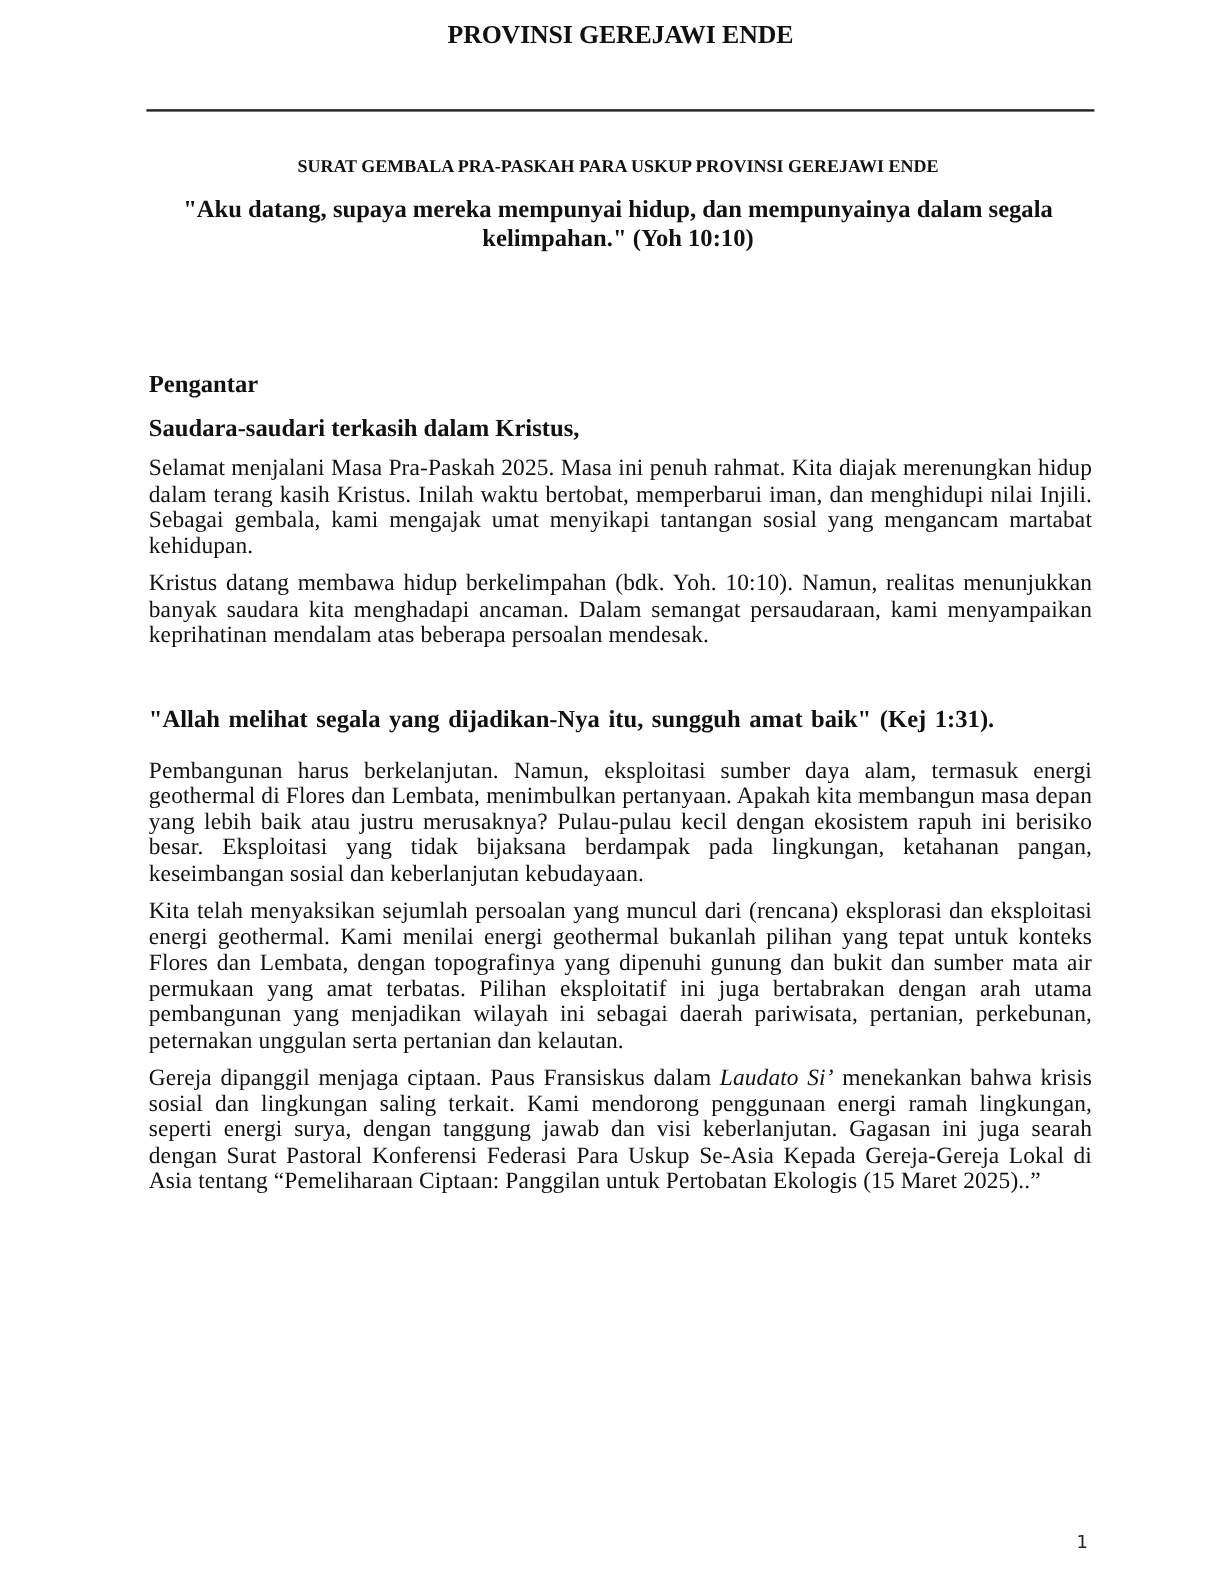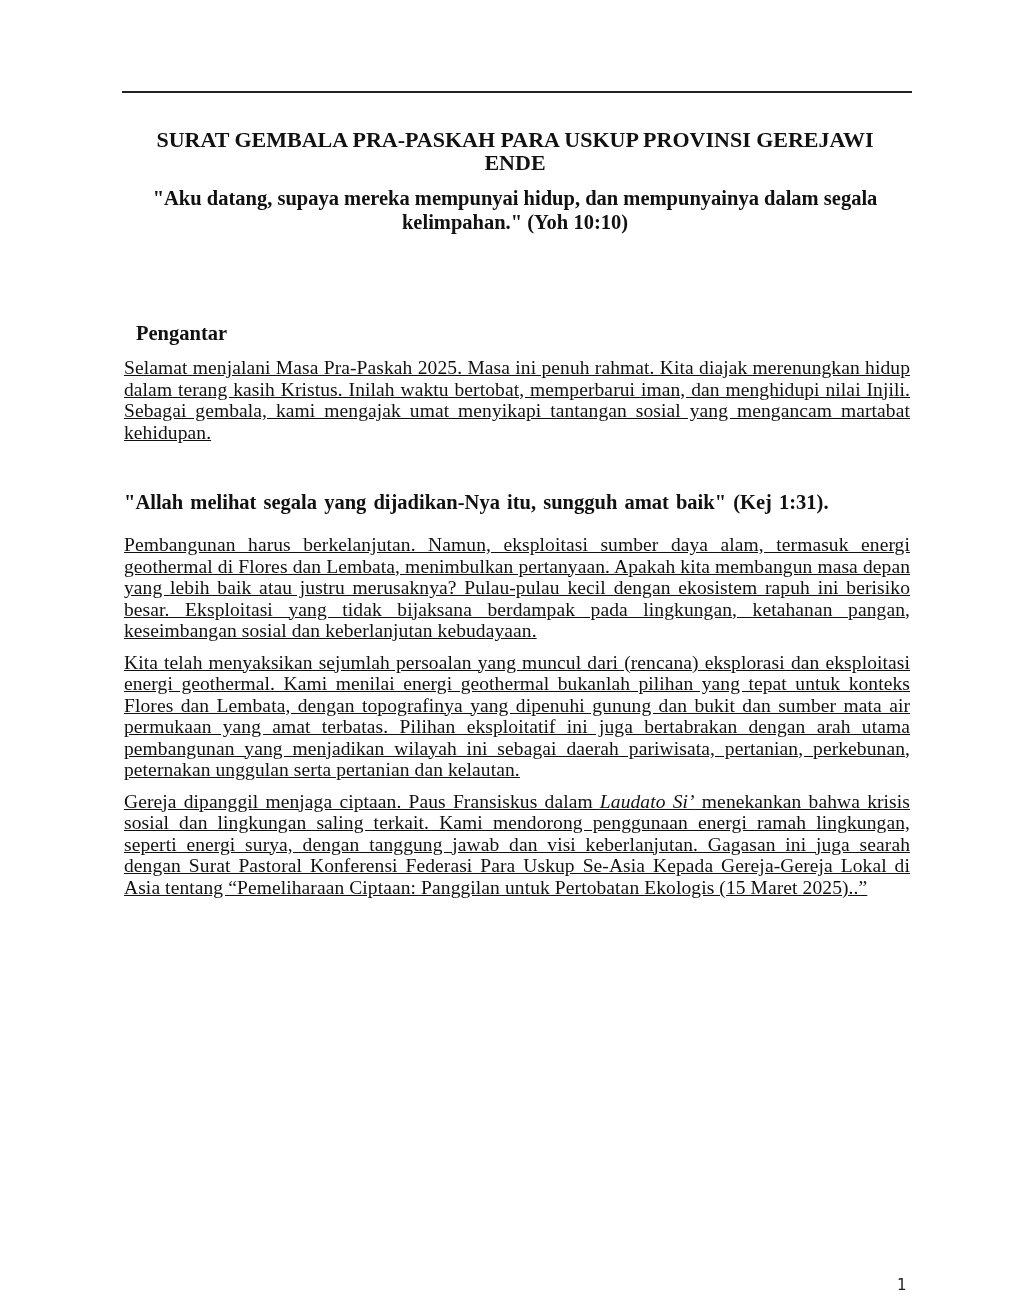--- a/index.html
+++ b/index.html
@@ -44,58 +44,57 @@
     .title-block {
       position: absolute;
       left: 130px;
       width: 770px;
       top: 128px;
       text-align: center;
       font-family: "Liberation Serif", serif;
       font-weight: bold;
     }
     .doc-title {
-      font-size: 22px;
+      font-size: 15px;
       line-height: 23px;
       margin: 0;
     }
     .doc-motto {
       font-size: 20.5px;
       line-height: 24px;
       margin: 12px 0 0 0;
     }
     .content {
       position: absolute;
       left: 124px;
       width: 786px;
       top: 309px;
       font-family: "DejaVu Serif", serif;
     }
     .section-heading {
       font-family: "Liberation Serif", serif;
       font-weight: bold;
       font-size: 20.5px;
       line-height: 24px;
-      margin: 12px;
+      margin: 0;
     }
     .salutation {
       font-family: "Liberation Serif", serif;
       font-weight: bold;
       font-size: 20.5px;
       line-height: 24px;
       margin: 12px 0 0 0;
     }
     .para {
       font-family: "Liberation Serif", serif;
       font-size: 19.5px;
       line-height: 21.5px;
       text-align: justify;
       margin: 10px 0 0 0;
       letter-spacing: 0.1px;
-      text-decoration: underline;
     }
     .para.first {
       margin-top: 11px;
     }
     .section-gap {
       height: 36px;
     }
     .verse {
       font-family: "Liberation Serif", serif;
       font-weight: bold;
@@ -115,31 +114,34 @@
       font-size: 15px;
       color: #222222;
     }
   </style>
 </head>
 <body>
 
 <div class="page">
 
   <div class="letterhead">
+    <div>PROVINSI GEREJAWI ENDE</div>
   </div>
   <div class="letterhead-rule"></div>
 
   <div class="title-block">
     <h1 class="doc-title">SURAT GEMBALA PRA-PASKAH PARA USKUP PROVINSI GEREJAWI ENDE</h1>
     <p class="doc-motto">"Aku datang, supaya mereka mempunyai hidup, dan mempunyainya dalam segala kelimpahan." (Yoh 10:10)</p>
   </div>
 
   <div class="content">
     <h2 class="section-heading">Pengantar</h2>
+    <p class="salutation">Saudara-saudari terkasih dalam Kristus,</p>
     <p class="para first">Selamat menjalani Masa Pra-Paskah 2025. Masa ini penuh rahmat. Kita diajak merenungkan hidup dalam terang kasih Kristus. Inilah waktu bertobat, memperbarui iman, dan menghidupi nilai Injili. Sebagai gembala, kami mengajak umat menyikapi tantangan sosial yang mengancam martabat kehidupan.</p>
+    <p class="para">Kristus datang membawa hidup berkelimpahan (bdk. Yoh. 10:10). Namun, realitas menunjukkan banyak saudara kita menghadapi ancaman. Dalam semangat persaudaraan, kami menyampaikan keprihatinan mendalam atas beberapa persoalan mendesak.</p>
 
     <div class="section-gap"></div>
 
     <p class="verse">"Allah melihat segala yang dijadikan-Nya itu, sungguh amat baik" (Kej 1:31).</p>
     <p class="para">Pembangunan harus berkelanjutan. Namun, eksploitasi sumber daya alam, termasuk energi geothermal di Flores dan Lembata, menimbulkan pertanyaan. Apakah kita membangun masa depan yang lebih baik atau justru merusaknya? Pulau-pulau kecil dengan ekosistem rapuh ini berisiko besar. Eksploitasi yang tidak bijaksana berdampak pada lingkungan, ketahanan pangan, keseimbangan sosial dan keberlanjutan kebudayaan.</p>
     <p class="para">Kita telah menyaksikan sejumlah persoalan yang muncul dari (rencana) eksplorasi dan eksploitasi energi geothermal. Kami menilai energi geothermal bukanlah pilihan yang tepat untuk konteks Flores dan Lembata, dengan topografinya yang dipenuhi gunung dan bukit dan sumber mata air permukaan yang amat terbatas. Pilihan eksploitatif ini juga bertabrakan dengan arah utama pembangunan yang menjadikan wilayah ini sebagai daerah pariwisata, pertanian, perkebunan, peternakan unggulan serta pertanian dan kelautan.</p>
     <p class="para"><span>Gereja dipanggil menjaga ciptaan. Paus Fransiskus dalam </span><em>Laudato Si’</em><span> menekankan bahwa krisis sosial dan lingkungan saling terkait. Kami mendorong penggunaan energi ramah lingkungan, seperti energi surya, dengan tanggung jawab dan visi keberlanjutan. Gagasan ini juga searah dengan Surat Pastoral Konferensi Federasi Para Uskup Se-Asia Kepada Gereja-Gereja Lokal di Asia tentang “Pemeliharaan Ciptaan: Panggilan untuk Pertobatan Ekologis (15 Maret 2025)..”</span></p>
   </div>
 
   <div class="page-number">1</div>

